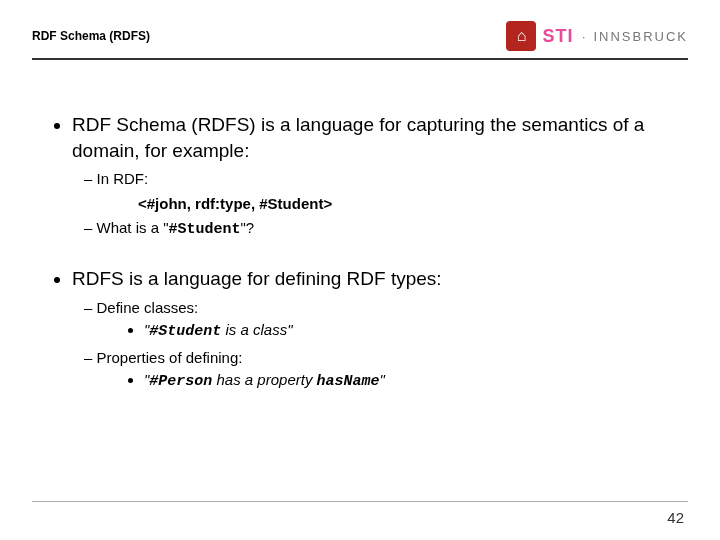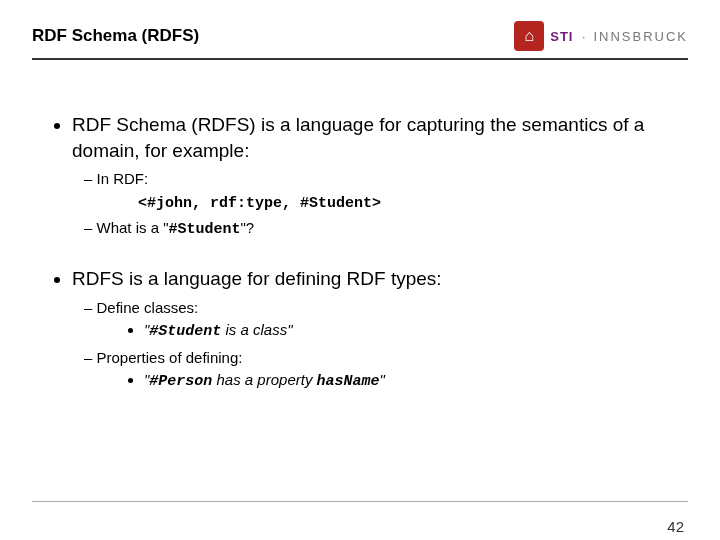--- a/index.html
+++ b/index.html
@@ -1,36 +1,36 @@
 <!DOCTYPE html>
 <html><head>
 <meta charset="utf-8">
 <style>
   html,body{margin:0;padding:0;width:720px;height:540px;background:#fff;font-family:Arial,Helvetica,sans-serif;color:#000;overflow:hidden}
   .slide{position:relative;width:720px;height:540px;box-sizing:border-box}
   .header{position:absolute;top:16px;left:32px;right:32px;height:40px;display:flex;justify-content:space-between;align-items:center}
-  .title{font-weight:bold;font-size:17px}
+  .title{font-weight:bold;font-size:12px}
   .logo-wrap{display:flex;align-items:center;gap:6px}
   .logo-box{width:30px;height:30px;background:#b5251f;border-radius:4px;display:flex;align-items:center;justify-content:center;color:#fff;font-weight:bold;font-size:16px}
-  .logo-text-main{font-weight:bold;font-size:13px;letter-spacing:1px;color:#701a75}
+  .logo-text-main{font-weight:bold;font-size:18px;letter-spacing:1px;color:#ec4899}
   .logo-text-sub{font-size:13px;letter-spacing:2px;color:#777;margin-left:2px}
   .hr{position:absolute;left:32px;right:32px;top:58px;height:2px;background:#333}
   .content{position:absolute;top:100px;left:38px;right:38px;font-size:17px;line-height:1.35}
   ul.b1{list-style:disc;padding-left:22px;margin:12px}
   ul.b1>li{margin-bottom:26px;font-size:19px}
   ul.b2{list-style:none;padding-left:30px;margin:6px 0 0 0;font-size:15px}
   ul.b2>li{margin-bottom:4px}
   ul.b2>li::before{content:"–  ";margin-left:-18px}
   ul.b3{list-style:disc;padding-left:42px;margin:2px 0 6px 0;font-size:15px}
   ul.b3>li{margin-bottom:2px}
-  .code-block{font-family:Liberation Mono, monospace;font-weight:bold;font-size:15px;margin:4px 0 4px 36px;display:block}
+  .code-block{font-family:Liberation Sans, sans-serif;font-weight:bold;font-size:15px;margin:4px 0 4px 36px;display:block}
   .mono{font-family:"Courier New",monospace;font-weight:bold}
   .ital{font-style:italic}
   .footer-line{position:absolute;left:32px;right:32px;bottom:38px;height:1px;background:#aaa}
-  .pagenum{position:absolute;right:36px;bottom:5px;font-size:15px;color:#333}
+  .pagenum{position:absolute;right:36px;bottom:14px;font-size:15px;color:#333}
 </style>
 </head>
 <body>
 
 <div class="slide">
 
   <div class="header">
     <div class="title">RDF Schema (RDFS)</div>
     <div class="logo-wrap">
       <div class="logo-box">⌂</div>

